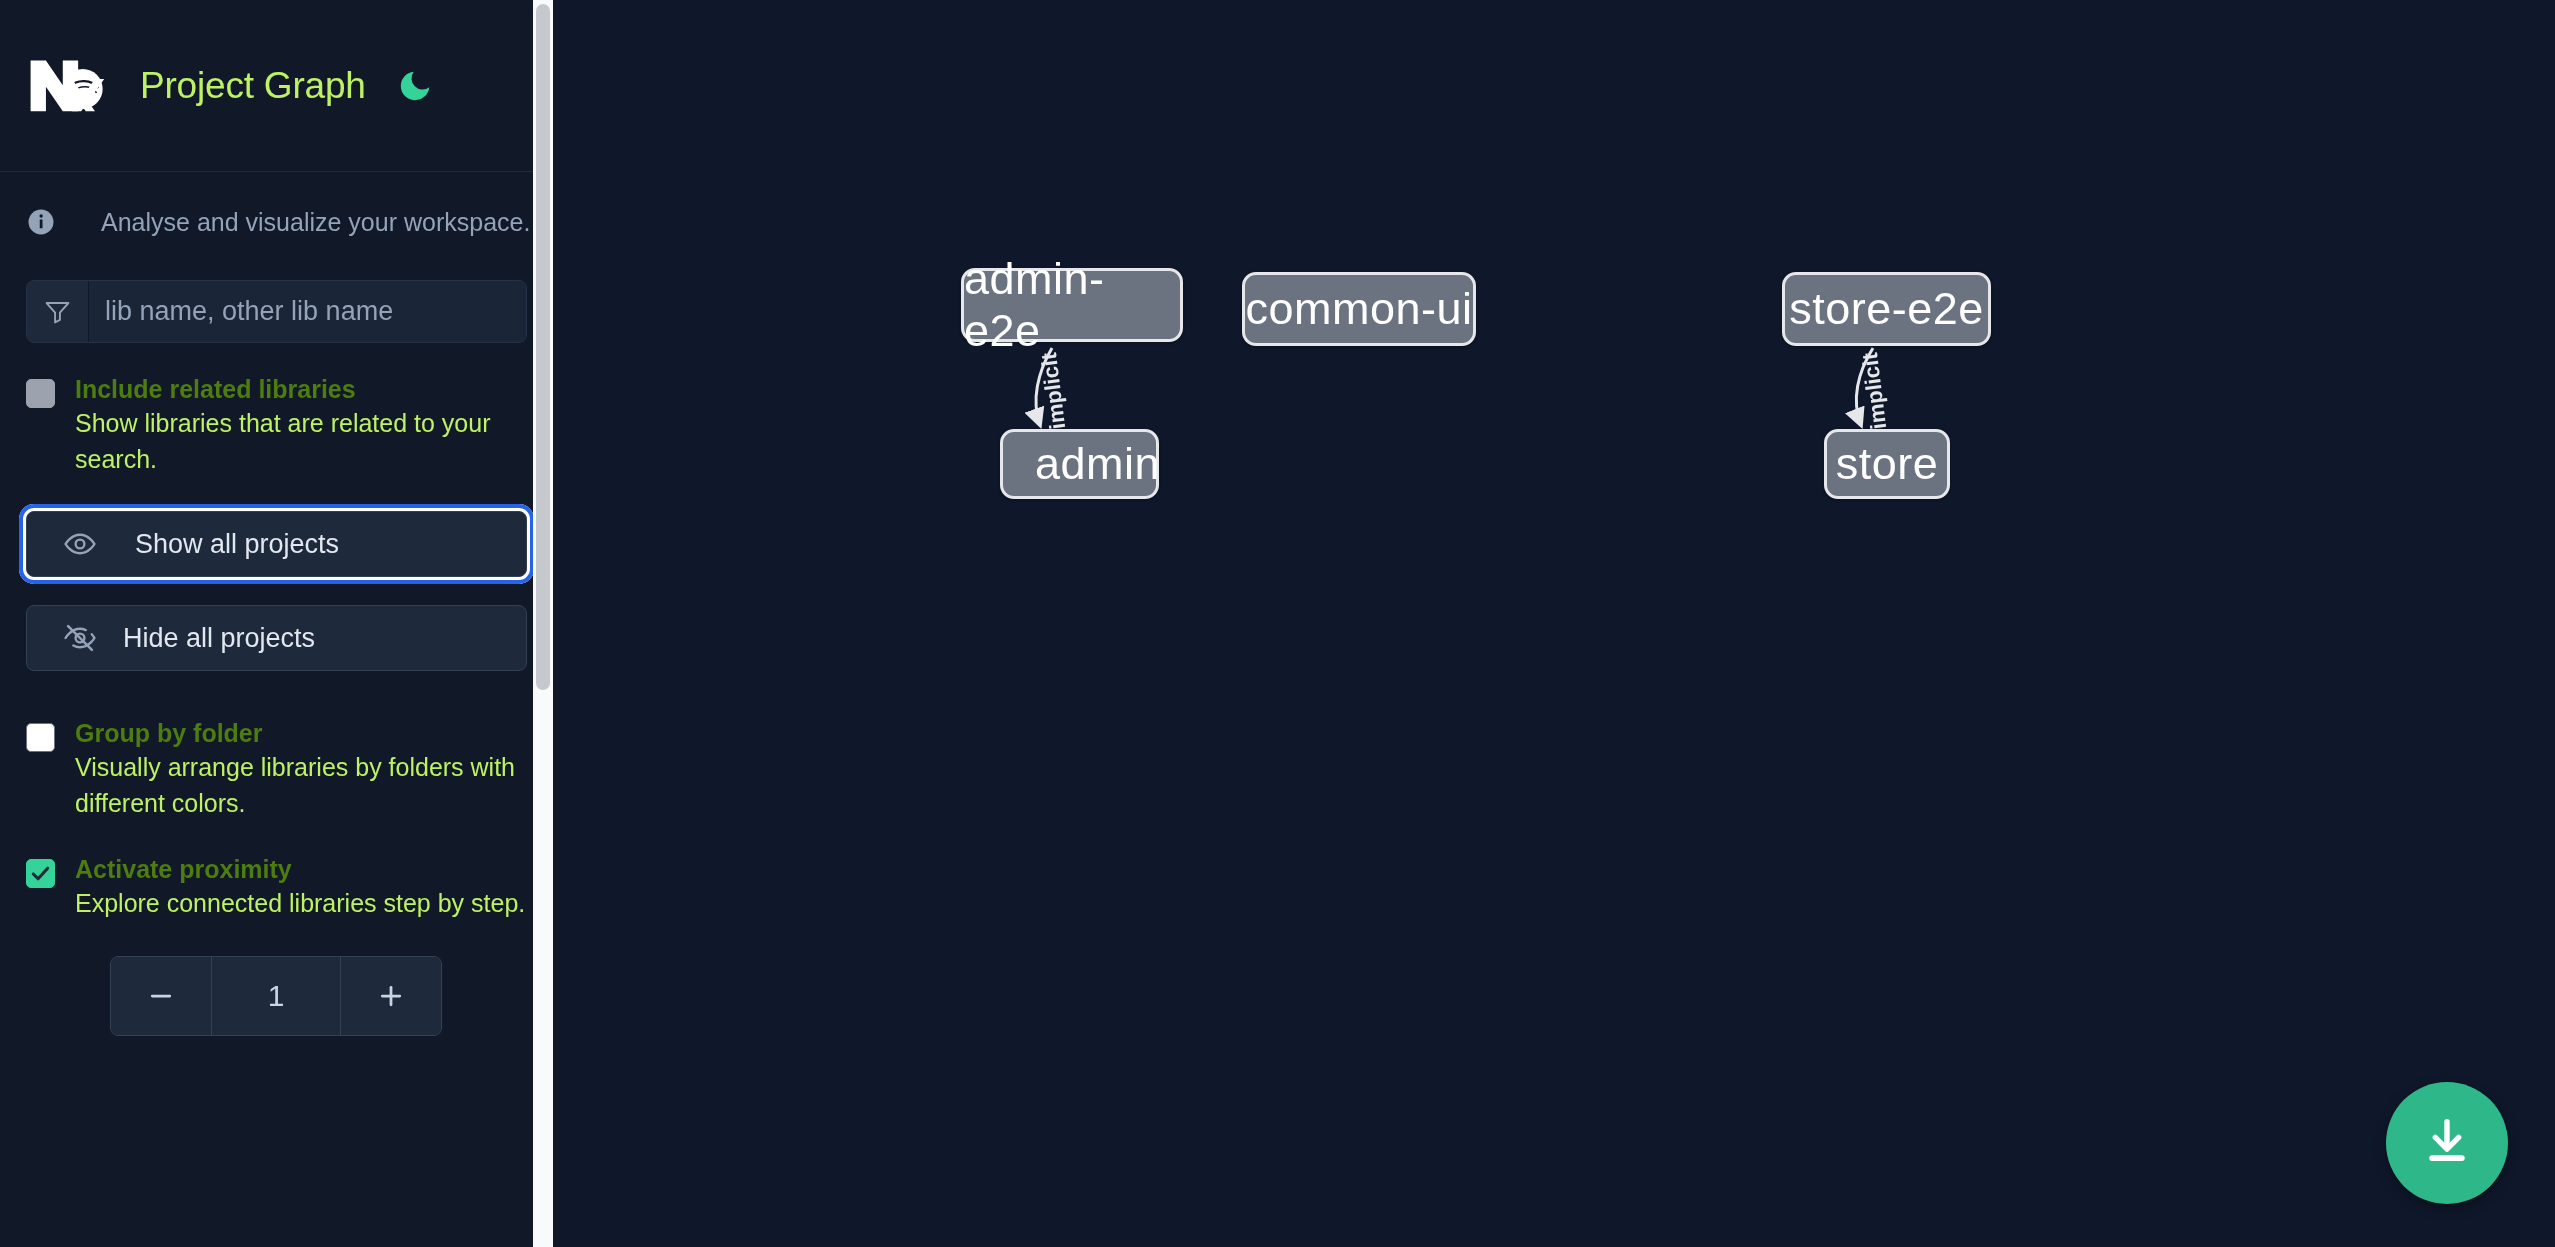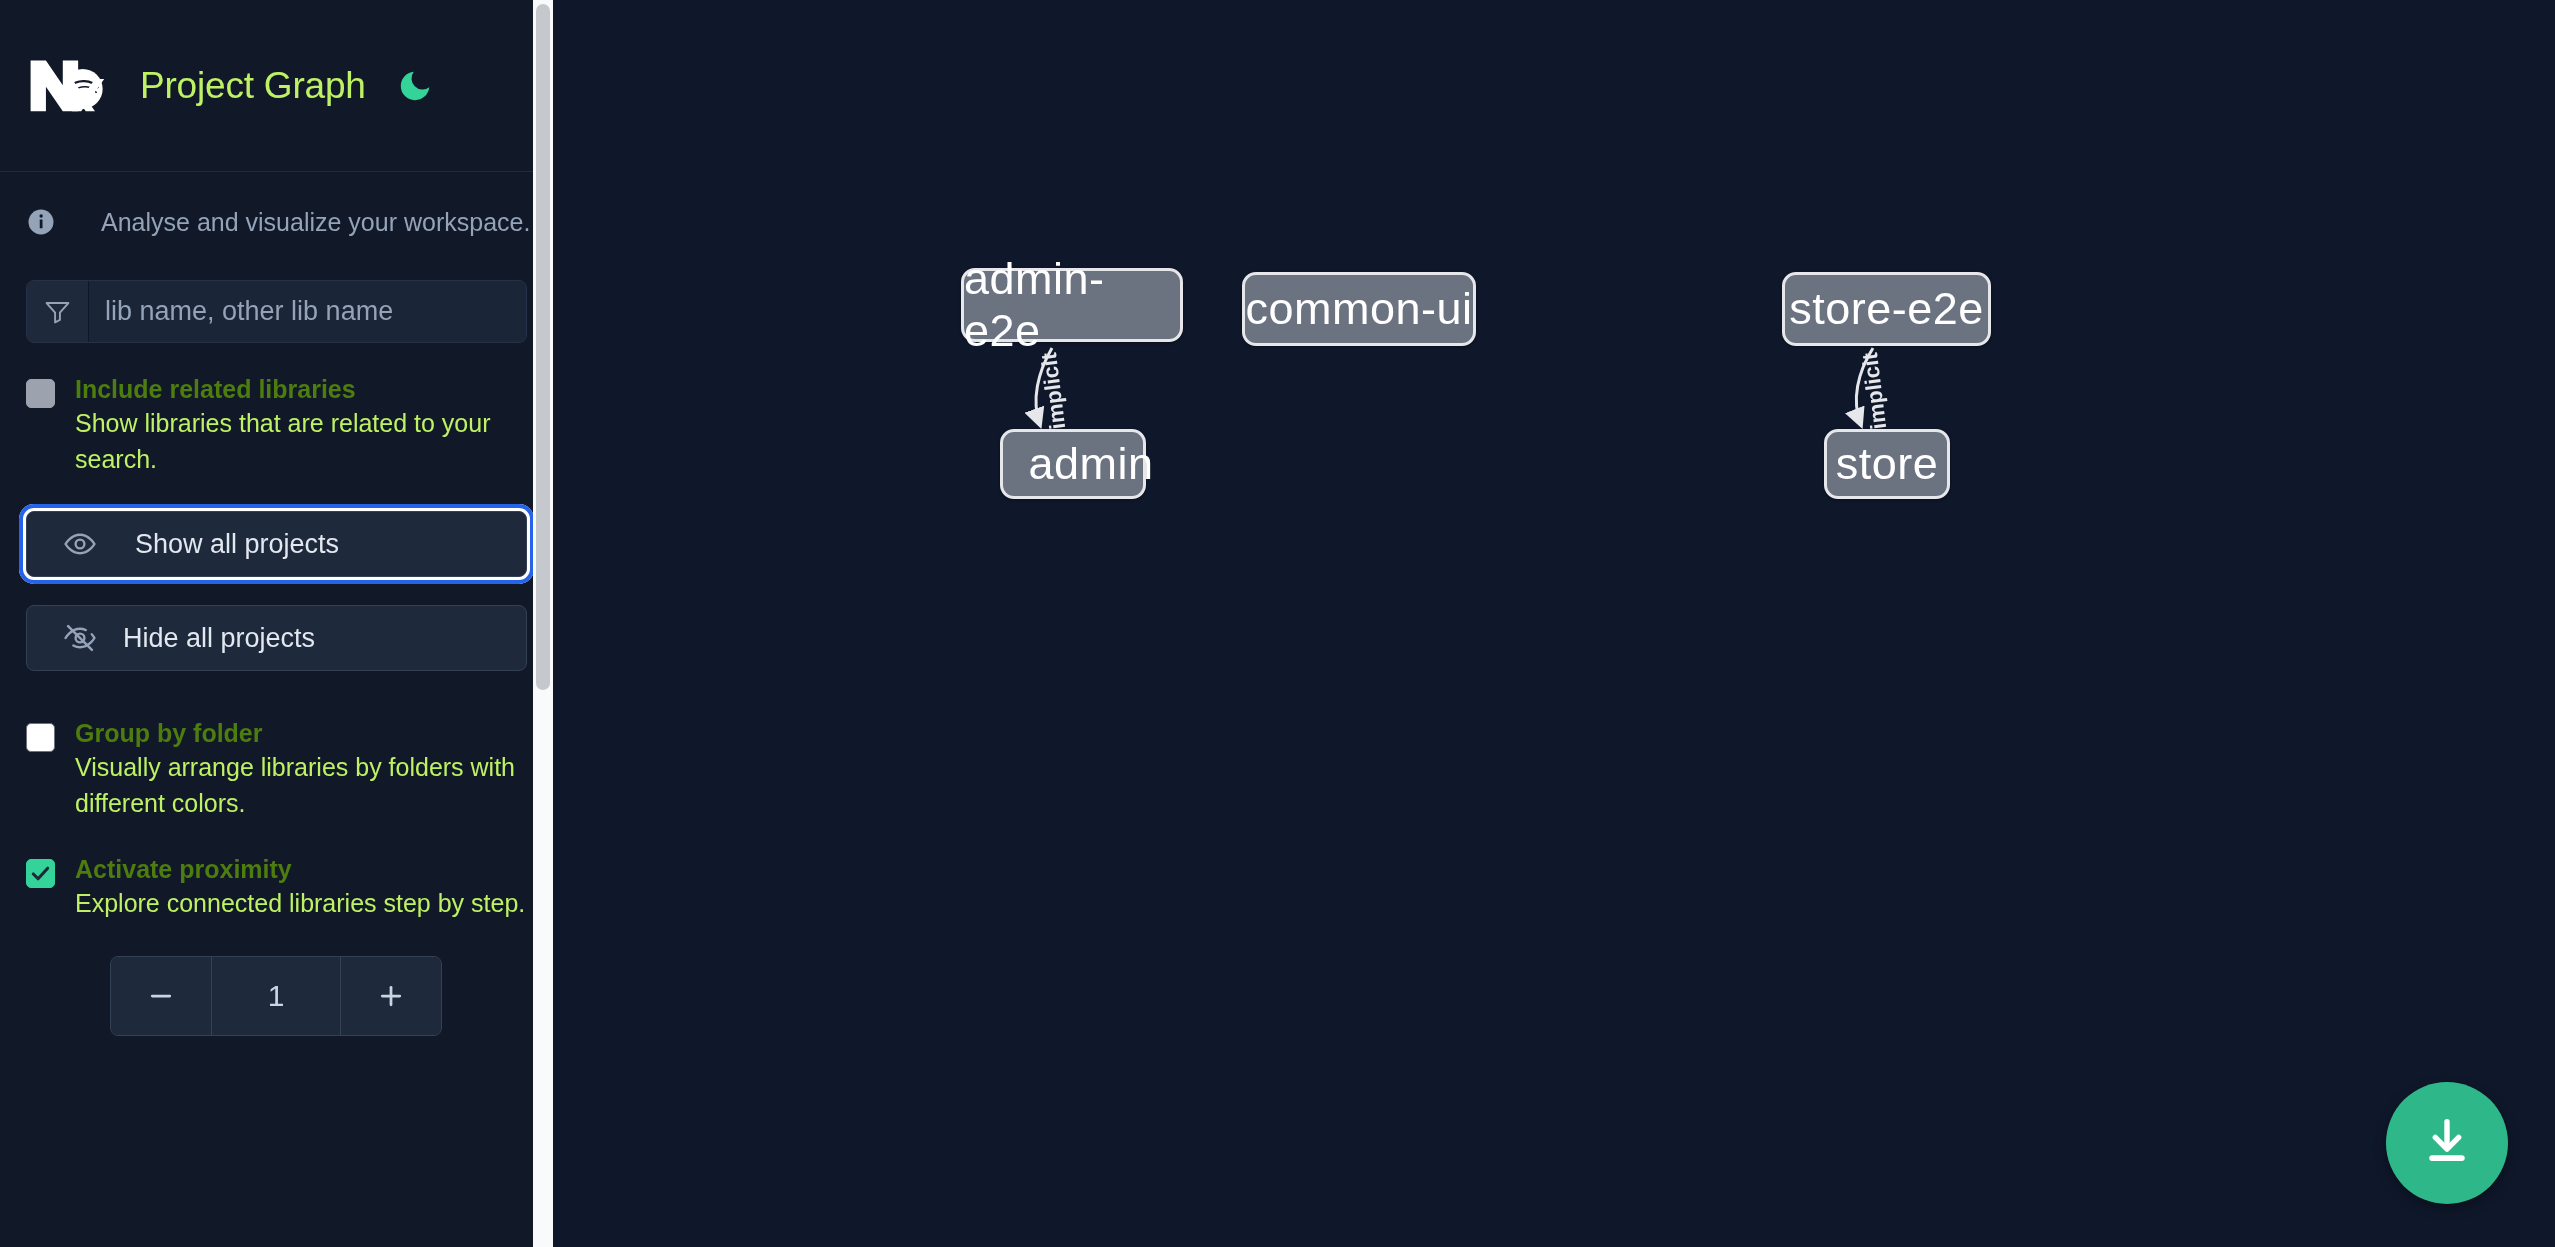--- a/index.html
+++ b/index.html
@@ -411,21 +411,21 @@
 
     <div class="edge-label" style="left:1283px; top:378px; transform:rotate(-97deg);">implicit</div>
 
     <div class="node" style="left:408px; top:268px; width:222px; height:74px;">admin-e2e</div>
 
     <div class="node" style="left:689px; top:272px; width:234px; height:74px;">common-ui</div>
 
 
     <div class="node" style="left:1229px; top:272px; width:209px; height:74px;">store-e2e</div>
 
-    <div class="node" style="left:447px; top:429px; width:146px; height:70px;padding-left:36px;">admin</div>
+    <div class="node" style="left:447px; top:429px; width:159px; height:70px;padding-left:36px;">admin</div>
 
     <div class="node" style="left:1271px; top:429px; width:126px; height:70px;">store</div>
 
     <div class="fab">
       <span>
         <svg viewBox="0 0 24 24" xmlns="http://www.w3.org/2000/svg">
           <line x1="12" y1="3.4" x2="12" y2="15" stroke="#ffffff" stroke-width="2.4" stroke-linecap="round"></line>
           <path d="M6.8 10.4 L12 15.6 L17.2 10.4" fill="none" stroke="#ffffff" stroke-width="2.4" stroke-linecap="round" stroke-linejoin="round"></path>
           <line x1="5.4" y1="19.6" x2="18.6" y2="19.6" stroke="#ffffff" stroke-width="2.6" stroke-linecap="round"></line>
         </svg>

